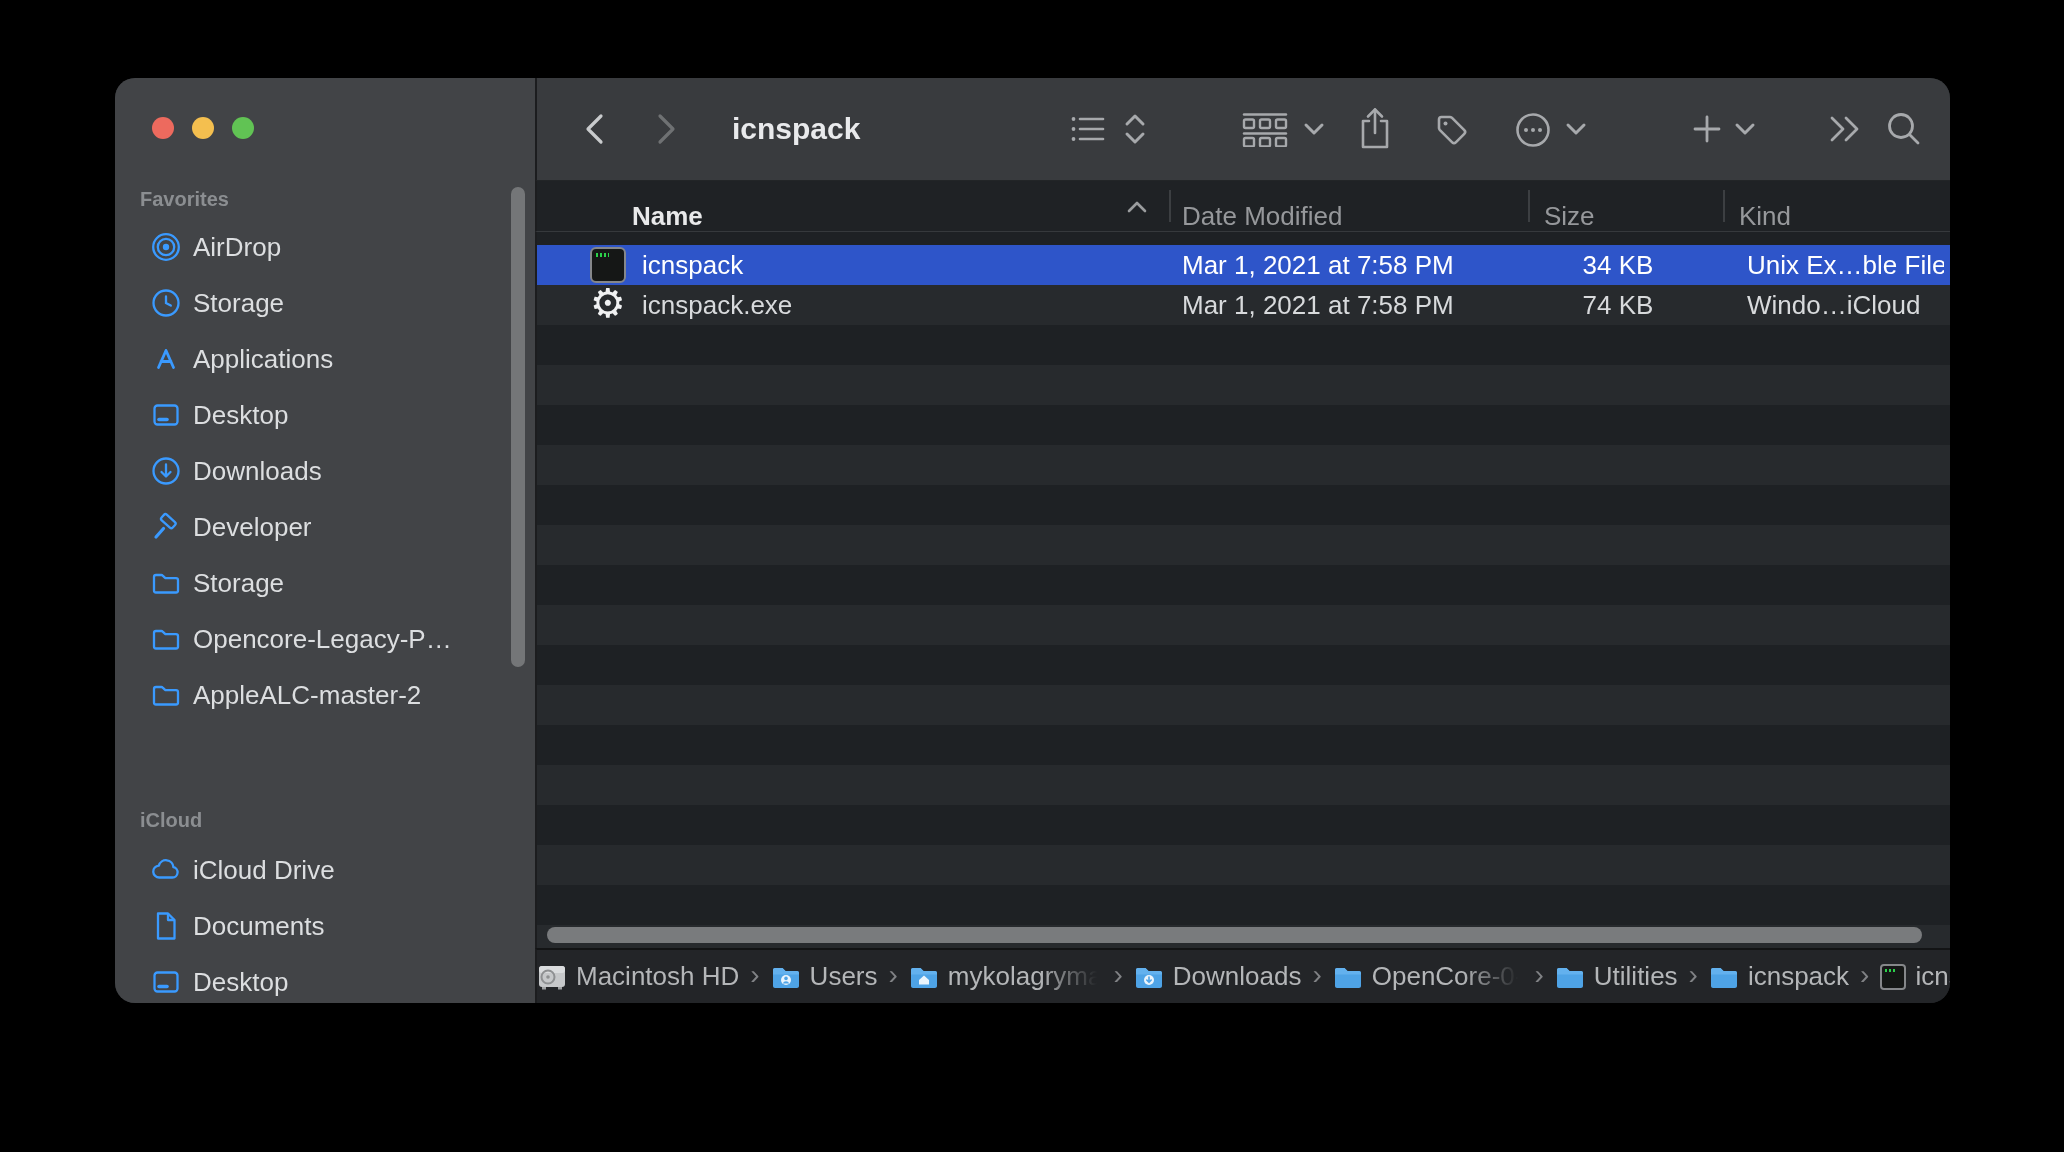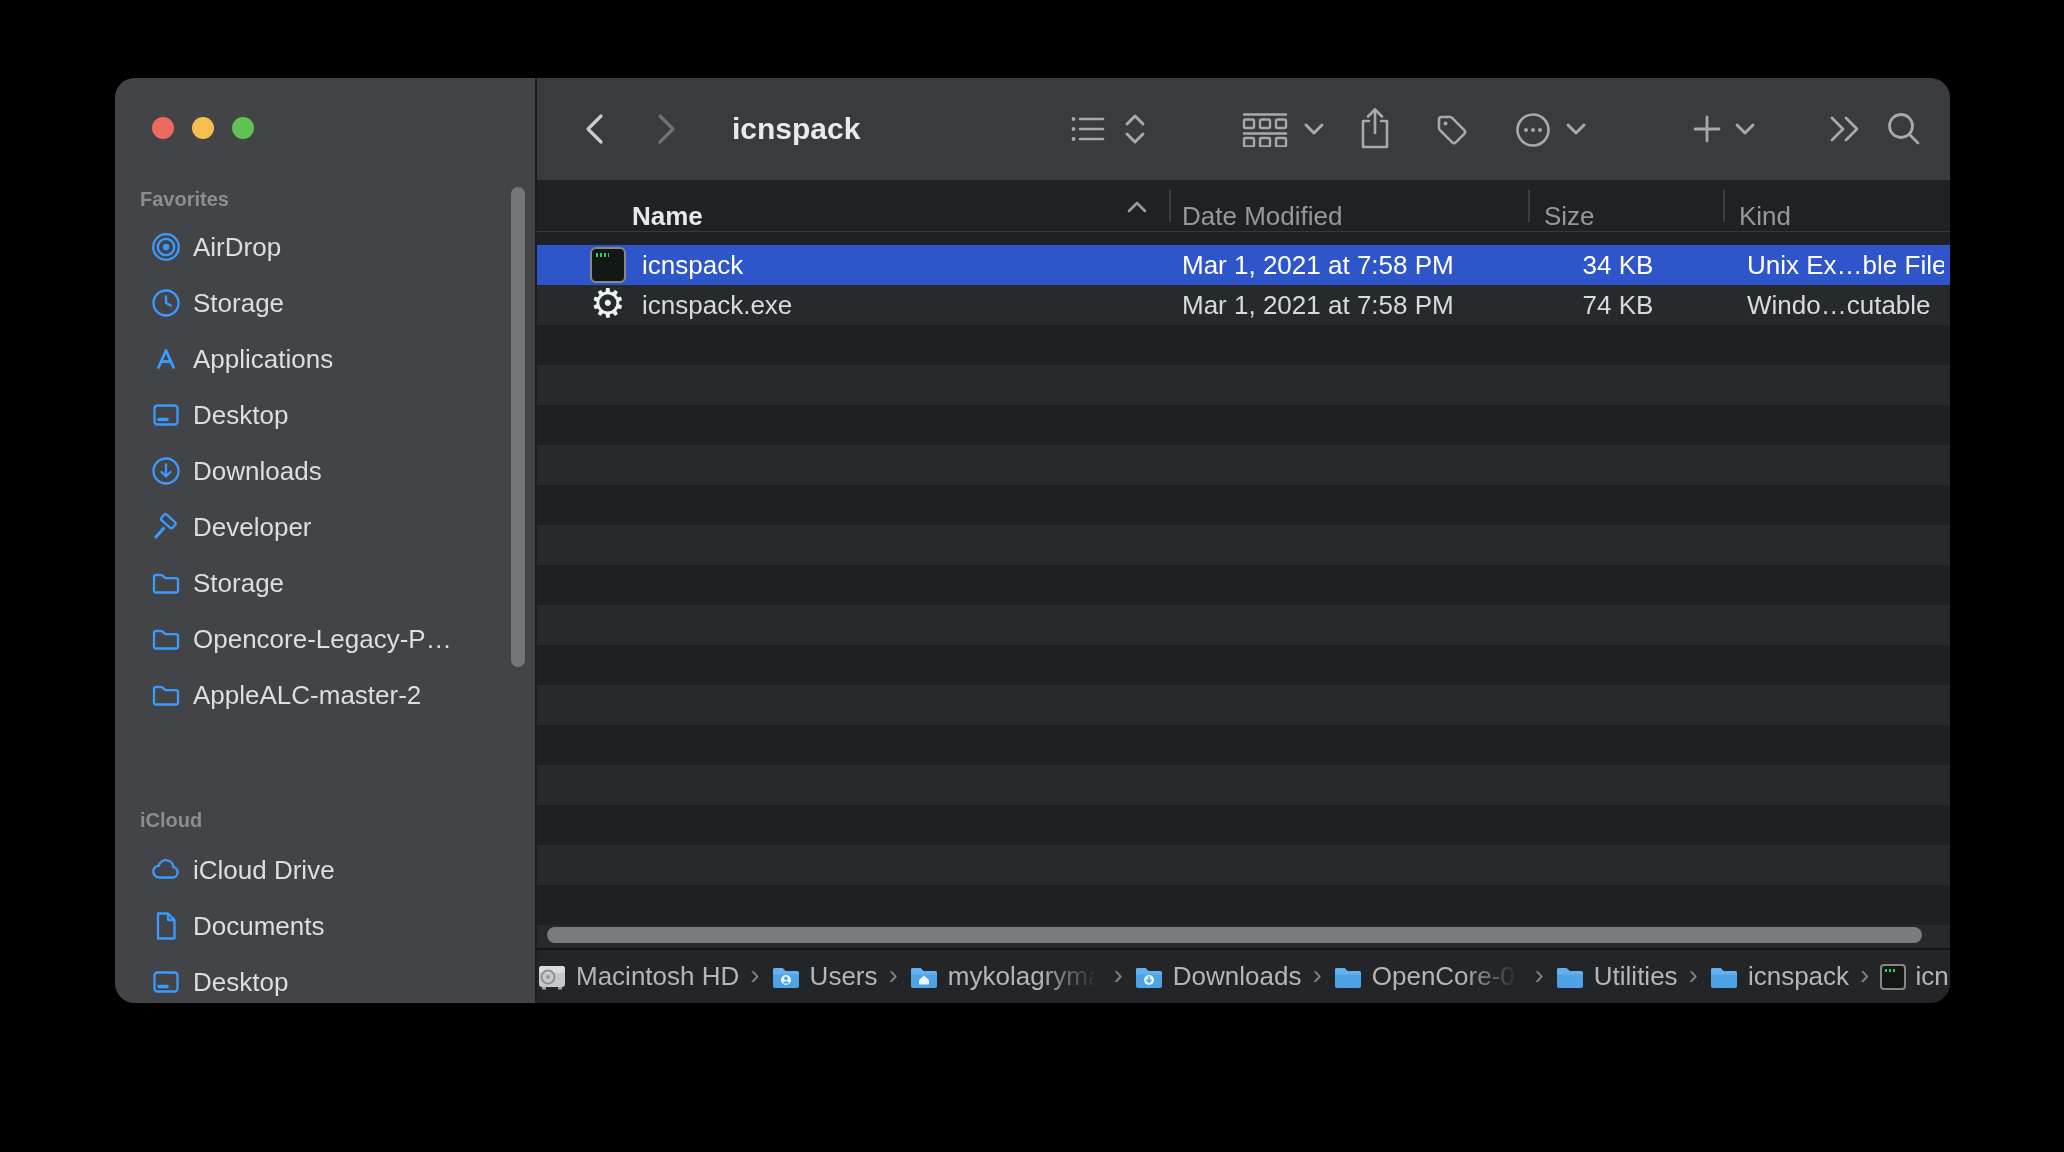--- a/index.html
+++ b/index.html
@@ -303,21 +303,21 @@
       <div class="fcell c-kind">Unix Ex…ble File</div>
     </div>
 
     <div class="frow" style="top:53px">
       <div class="fcell c-icon" style="top:0">
         <span class="gear-glyph">⚙</span>
       </div>
       <div class="fcell c-name">icnspack.exe</div>
       <div class="fcell c-date">Mar 1, 2021 at 7:58 PM</div>
       <div class="fcell c-size">74 KB</div>
-      <div class="fcell c-kind">Windo…cutable</div>
+      <div class="fcell c-kind">Windo…iCloud</div>
     </div>
 
     <div class="hscrollbar"></div>
   </div>
 
   <div class="pathbar">
 
     <div class="pitem">
       <svg width="30" height="28" viewBox="0 0 30 28">
         <rect x="2" y="3" width="26" height="21" rx="3" fill="#c6c8ca"></rect>

